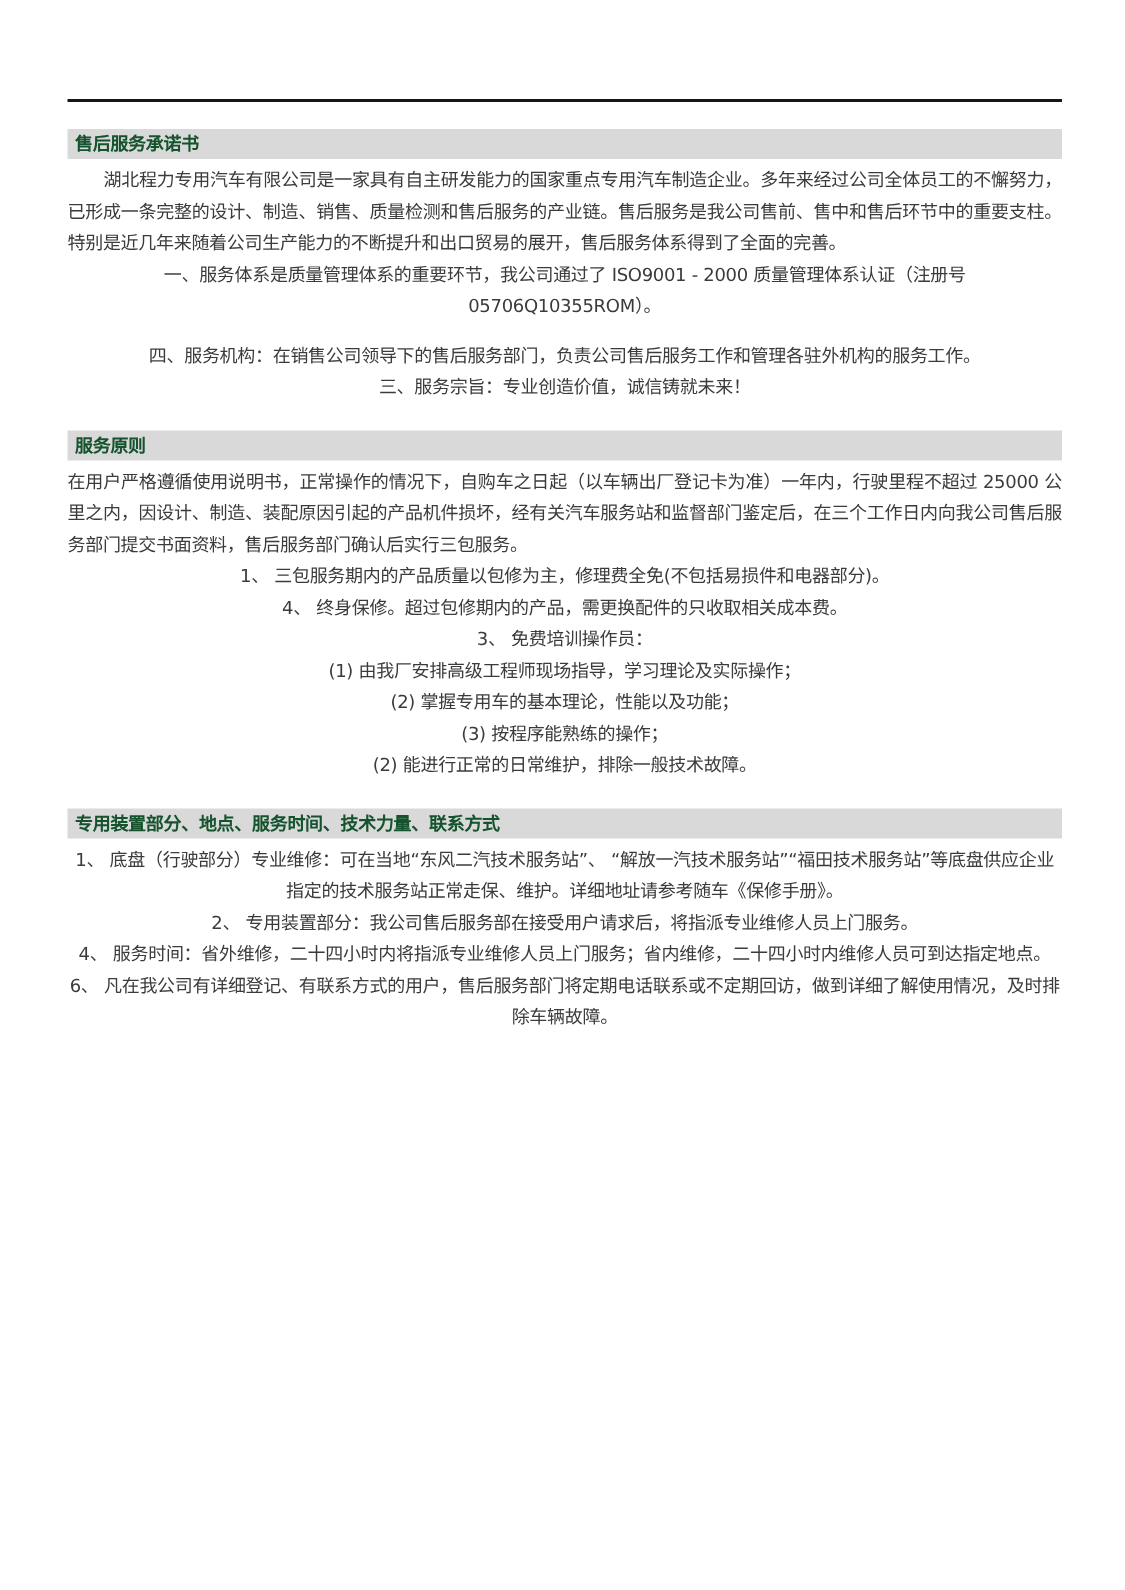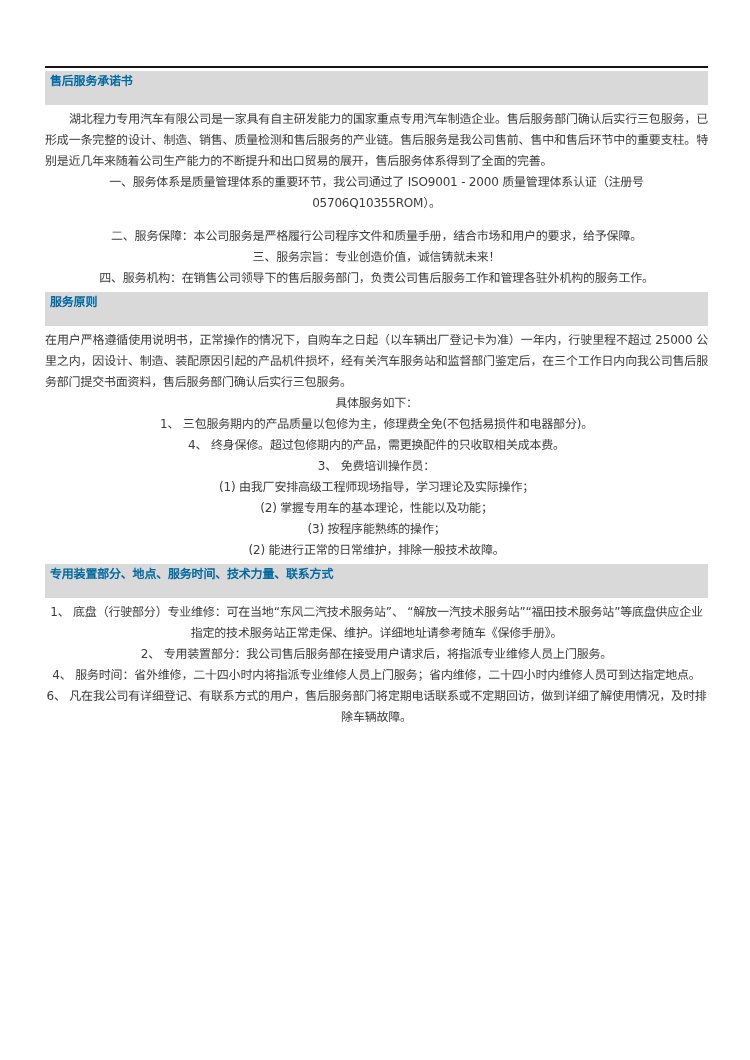--- a/index.html
+++ b/index.html
@@ -22,25 +22,25 @@
     font-size: 12px;
     color: #3b3b3b;
     letter-spacing: -0.2px;
   }
   .top-rule {
     border-top: 2px solid #161616;
     margin-bottom: 3px;
   }
   .bar {
     background: #d9d9d9;
-    color: #0369a1;
+    color: #14532d;
     font-weight: 700;
     line-height: 15px;
-    padding: 3px 5px 16px 5px;
-    margin: 3px 0 4px 0;
+    padding: 3px 5px 2px 5px;
+    margin: 18px 0 4px 0;
   }
   .para {
     margin: 0;
     line-height: 21px;
     text-align: justify;
   }
   .indent { text-indent: 2em; }
   .gap-after { margin-bottom: 12px; }
   .list .para { text-align: center; }
 </style>
@@ -48,35 +48,33 @@
 <body>
 
 <div class="content">
 
   <div class="top-rule"></div>
 
   <div class="bar">
     <span>售后服务承诺书</span>
   </div>
 
-  <p class="para indent">湖北程力专用汽车有限公司是一家具有自主研发能力的国家重点专用汽车制造企业。售后服务部门确认后实行三包服务，已形成一条完整的设计、制造、销售、质量检测和售后服务的产业链。售后服务是我公司售前、售中和售后环节中的重要支柱。特别是近几年来随着公司生产能力的不断提升和出口贸易的展开，售后服务体系得到了全面的完善。</p>
+  <p class="para indent">湖北程力专用汽车有限公司是一家具有自主研发能力的国家重点专用汽车制造企业。多年来经过公司全体员工的不懈努力，已形成一条完整的设计、制造、销售、质量检测和售后服务的产业链。售后服务是我公司售前、售中和售后环节中的重要支柱。特别是近几年来随着公司生产能力的不断提升和出口贸易的展开，售后服务体系得到了全面的完善。</p>
 
   <div class="list">
     <p class="para gap-after">一、服务体系是质量管理体系的重要环节，我公司通过了 ISO9001 - 2000 质量管理体系认证（注册号 05706Q10355ROM）。</p>
-    <p class="para">二、服务保障：本公司服务是严格履行公司程序文件和质量手册，结合市场和用户的要求，给予保障。</p>
+    <p class="para">四、服务机构：在销售公司领导下的售后服务部门，负责公司售后服务工作和管理各驻外机构的服务工作。</p>
     <p class="para">三、服务宗旨：专业创造价值，诚信铸就未来！</p>
-    <p class="para">四、服务机构：在销售公司领导下的售后服务部门，负责公司售后服务工作和管理各驻外机构的服务工作。</p>
   </div>
 
   <div class="bar">
     <span>服务原则</span>
   </div>
   <p class="para">在用户严格遵循使用说明书，正常操作的情况下，自购车之日起（以车辆出厂登记卡为准）一年内，行驶里程不超过 25000 公里之内，因设计、制造、装配原因引起的产品机件损坏，经有关汽车服务站和监督部门鉴定后，在三个工作日内向我公司售后服务部门提交书面资料，售后服务部门确认后实行三包服务。</p>
   <div class="list">
-    <p class="para">具体服务如下：</p>
     <p class="para">1、 三包服务期内的产品质量以包修为主，修理费全免(不包括易损件和电器部分)。</p>
     <p class="para">4、 终身保修。超过包修期内的产品，需更换配件的只收取相关成本费。</p>
     <p class="para">3、 免费培训操作员：</p>
     <p class="para">(1) 由我厂安排高级工程师现场指导，学习理论及实际操作；</p>
     <p class="para">(2) 掌握专用车的基本理论，性能以及功能；</p>
     <p class="para">(3) 按程序能熟练的操作；</p>
     <p class="para">(2) 能进行正常的日常维护，排除一般技术故障。</p>
   </div>
 
   <div class="bar">

